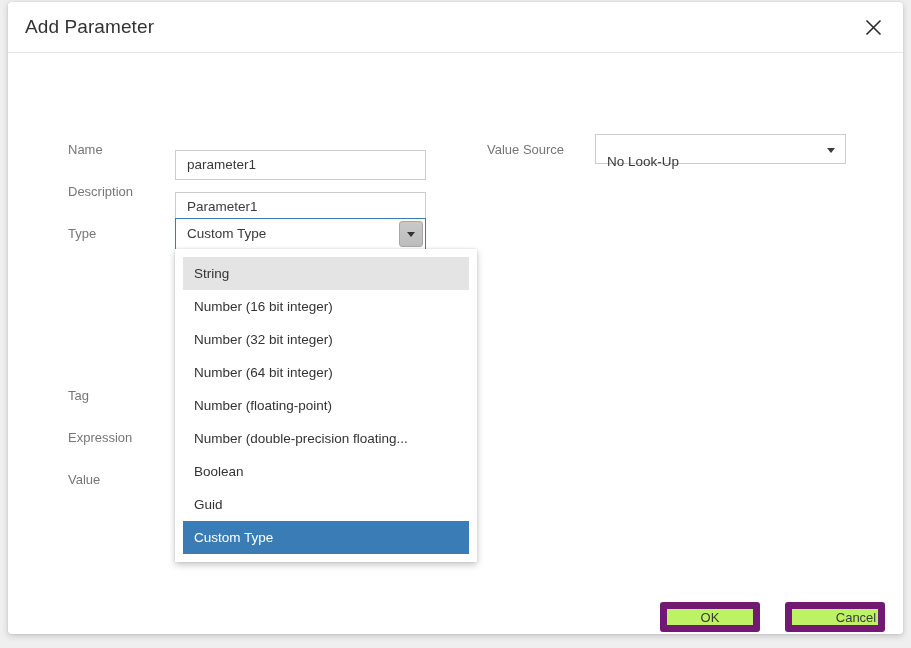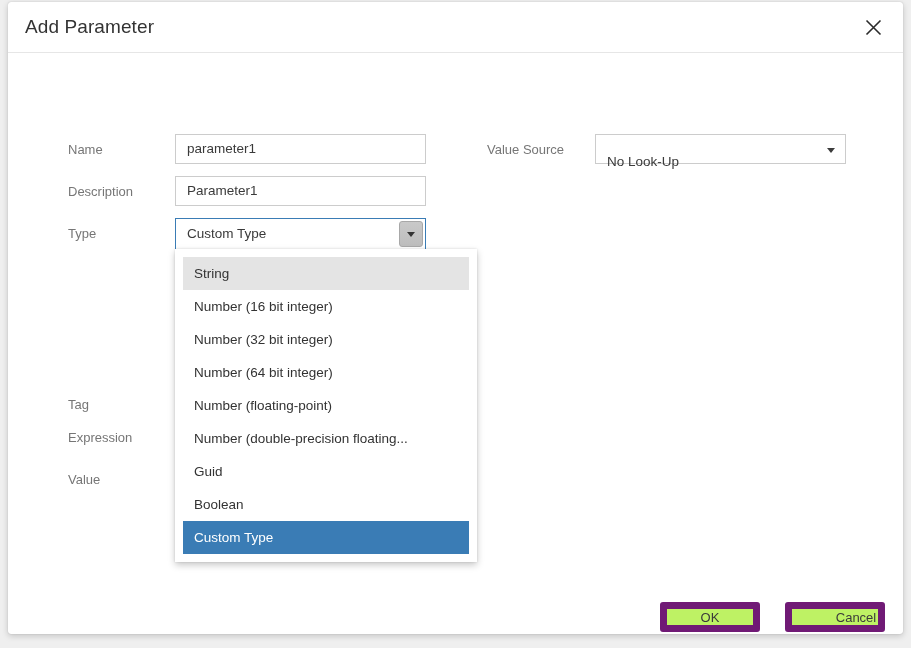--- a/index.html
+++ b/index.html
@@ -75,30 +75,30 @@
     font-size: 13.5px;
     color: #3a3a3a;
     padding: 0 11px;
     line-height: 28px;
     white-space: nowrap;
     overflow: hidden;
   }
 
   
   .col-left-label { left: 60px; }
-  .col-left-input { left: 167px; width: 251px; }
+  .col-left-input { left: 167px; width: 251px; margin-top: 16px; }
 
   
   .col-right-label { left: 479px; }
   .col-right-input { left: 587px; width: 251px; }
 
   .row-name   { top: 89px; }
   .row-desc   { top: 131px; }
   .row-type   { top: 173px; }
-  .row-tag    { top: 335px; margin-top: 9px; }
+  .row-tag    { top: 335px; }
   .row-expr   { top: 377px; }
   .row-value  { top: 419px; }
   .row-vsrc   { top: 89px; }
 
   .input-name  { top: 81px; }
   .input-desc  { top: 123px; }
   .input-vsrc  { top: 81px; }
 
   
   .combo {
@@ -260,22 +260,22 @@
       <span class="flat-arrow"></span>
     </div>
 
     <div class="dropdown-panel">
       <div class="dropdown-item hovered">String</div>
       <div class="dropdown-item">Number (16 bit integer)</div>
       <div class="dropdown-item">Number (32 bit integer)</div>
       <div class="dropdown-item">Number (64 bit integer)</div>
       <div class="dropdown-item">Number (floating-point)</div>
       <div class="dropdown-item">Number (double-precision floating...</div>
+      <div class="dropdown-item">Boolean</div>
       <div class="dropdown-item">Guid</div>
-      <div class="dropdown-item">Boolean</div>
       <div class="dropdown-item selected">Custom Type</div>
     </div>
 
   </div>
 
   <div class="dialog-footer">
     <div class="btn btn-ok">OK</div>
     <div class="btn btn-cancel">Cancel</div>
   </div>
 

